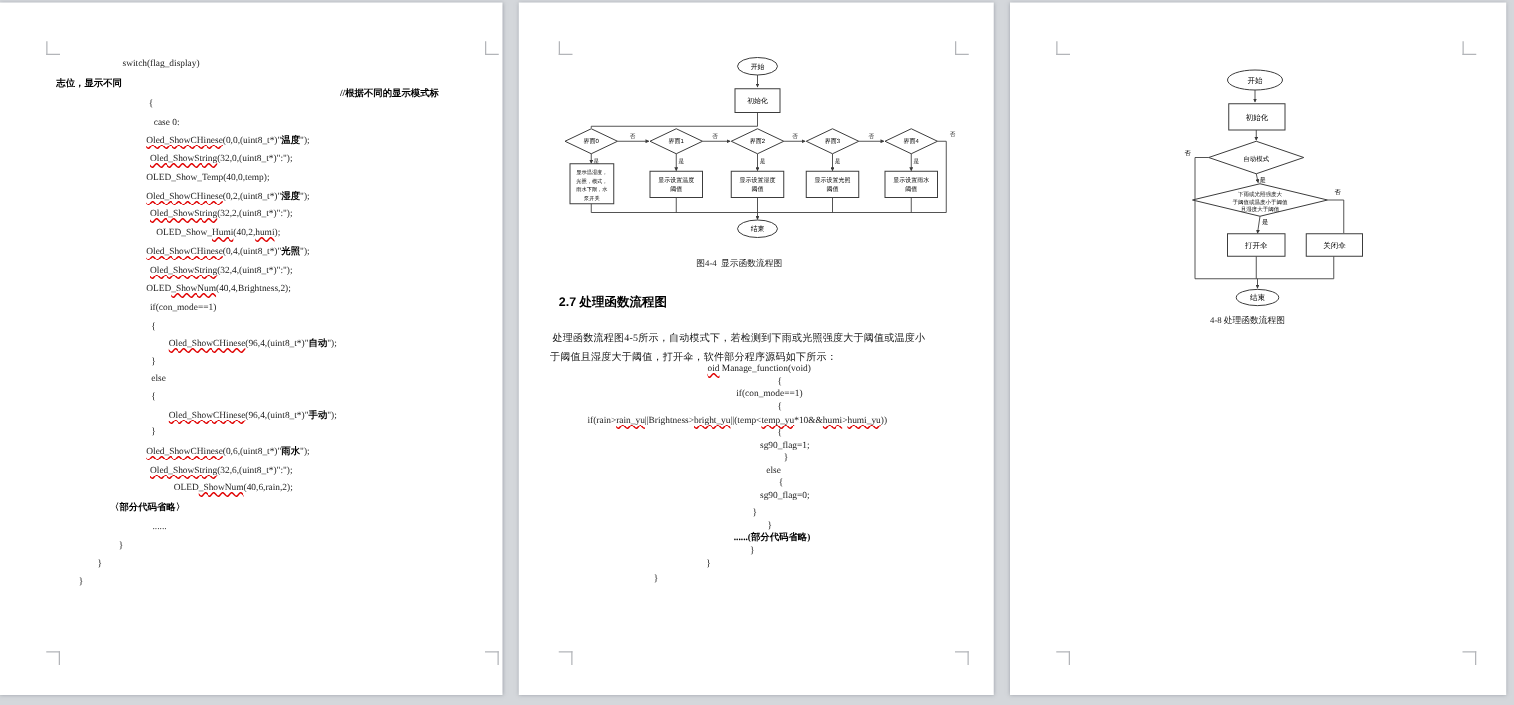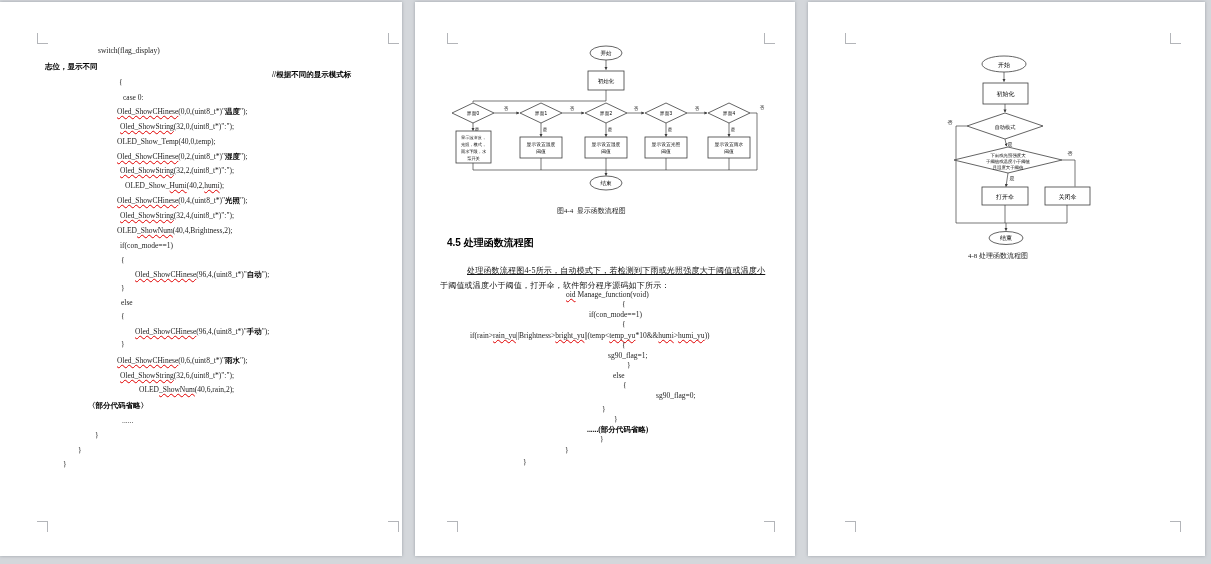--- a/index.html
+++ b/index.html
@@ -74,34 +74,34 @@
       <div class="line" style="left: 117px; top: 356px;"><span class="wavy">Oled_ShowCHinese</span><span>(0,6,(uint8_t*)"</span><span class="zh">雨水</span><span>");</span></div>
       <div class="line" style="left: 120px; top: 371px;"><span class="wavy">Oled_ShowString</span><span>(32,6,(uint8_t*)":");</span></div>
       <div class="line" style="left: 117px; top: 385px; margin-left: 22px;"><span>OLED</span><span class="wavy">_ShowNum</span><span>(40,6,rain,2);</span></div>
       <div class="line" style="left: 88px; top: 401px;"><span class="cmt">〈部分代码省略〉</span></div>
       <div class="line" style="left: 122px; top: 416px;"><span>......</span></div>
       <div class="line" style="left: 95px; top: 431px;"><span>}</span></div>
       <div class="line" style="left: 78px; top: 446px;"><span>}</span></div>
       <div class="line" style="left: 63px; top: 460px;"><span>}</span></div>
     </div>
   <div class="layer">
-      <div class="line head" style="left: 447px; top: 237px;"><span>4.5 处理函数流程图</span></div>
-      <div class="line para" style="left: 467px; top: 266px; text-decoration: underline;"><span>处理函数流程图4-5所示，自动模式下，若检测到下雨或光照强度大于阈值或温度小</span></div>
-      <div class="line para" style="left: 440px; top: 281px;"><span>于阈值或温度小于阈值，打开伞，软件部分程序源码如下所示：</span></div>
+      <div class="line head" style="left: 447px; top: 237px;"><span>2.7 处理函数流程图</span></div>
+      <div class="line para" style="left: 442px; top: 266px;"><span>处理函数流程图4-5所示，自动模式下，若检测到下雨或光照强度大于阈值或温度小</span></div>
+      <div class="line para" style="left: 440px; top: 281px;"><span>于阈值且湿度大于阈值，打开伞，软件部分程序源码如下所示：</span></div>
       <div class="line" style="left: 566px; top: 290px;"><span class="wavy">oid</span><span> Manage_function(void)</span></div>
       <div class="line" style="left: 622px; top: 300px;"><span>{</span></div>
       <div class="line" style="left: 589px; top: 310px;"><span>if(con_mode==1)</span></div>
       <div class="line" style="left: 622px; top: 320px;"><span>{</span></div>
       <div class="line" style="left: 470px; top: 331px;"><span>if(rain&gt;</span><span class="wavy">rain_yu</span><span>||Brightness&gt;</span><span class="wavy">bright_yu</span><span>||(temp&lt;</span><span class="wavy">temp_yu</span><span>*10&amp;&amp;</span><span class="wavy">humi</span><span>&gt;</span><span class="wavy">humi_yu</span><span>))</span></div>
       <div class="line" style="left: 622px; top: 341px;"><span>{</span></div>
       <div class="line" style="left: 608px; top: 351px;"><span>sg90_flag=1;</span></div>
       <div class="line" style="left: 627px; top: 361px;"><span>}</span></div>
       <div class="line" style="left: 613px; top: 371px;"><span>else</span></div>
       <div class="line" style="left: 623px; top: 381px;"><span>{</span></div>
-      <div class="line" style="left: 608px; top: 391px; margin-left: 48px;"><span>sg90_flag=0;</span></div>
+      <div class="line" style="left: 608px; top: 391px;"><span>sg90_flag=0;</span></div>
       <div class="line" style="left: 602px; top: 405px;"><span>}</span></div>
       <div class="line" style="left: 614px; top: 415px;"><span>}</span></div>
       <div class="line" style="left: 587px; top: 425px;"><span class="cmt">......(部分代码省略)</span></div>
       <div class="line" style="left: 600px; top: 435px;"><span>}</span></div>
       <div class="line" style="left: 565px; top: 446px;"><span>}</span></div>
       <div class="line" style="left: 523px; top: 458px;"><span>}</span></div>
     </div>
 
   <svg style="left:440px;top:30px" width="340" height="195" viewBox="0 0 340 195">
     <defs>

